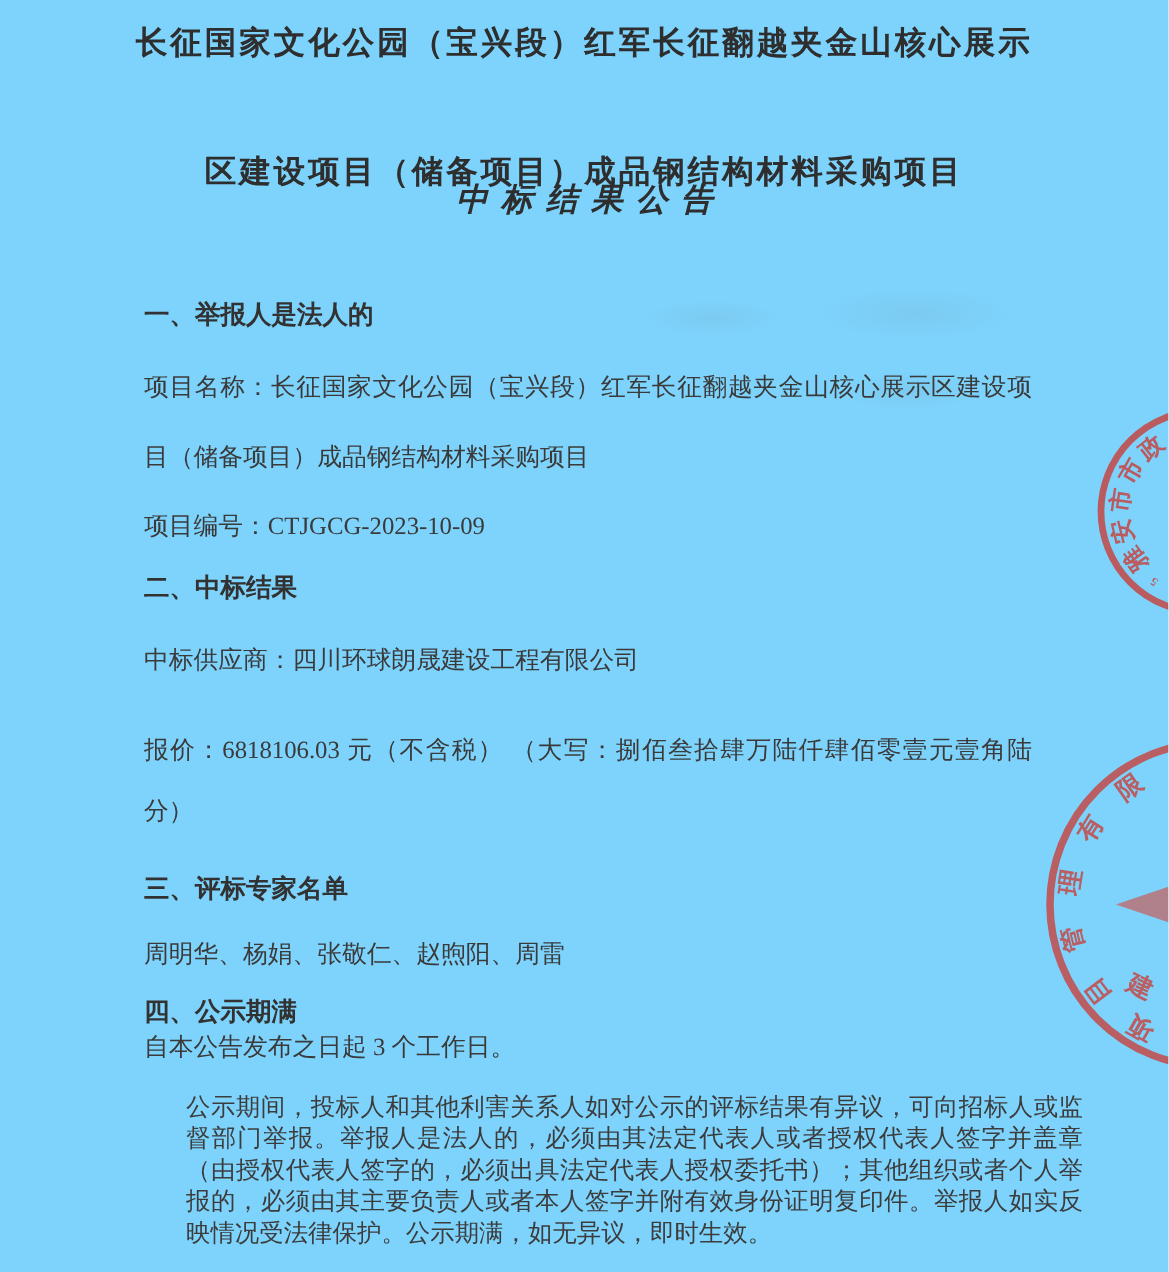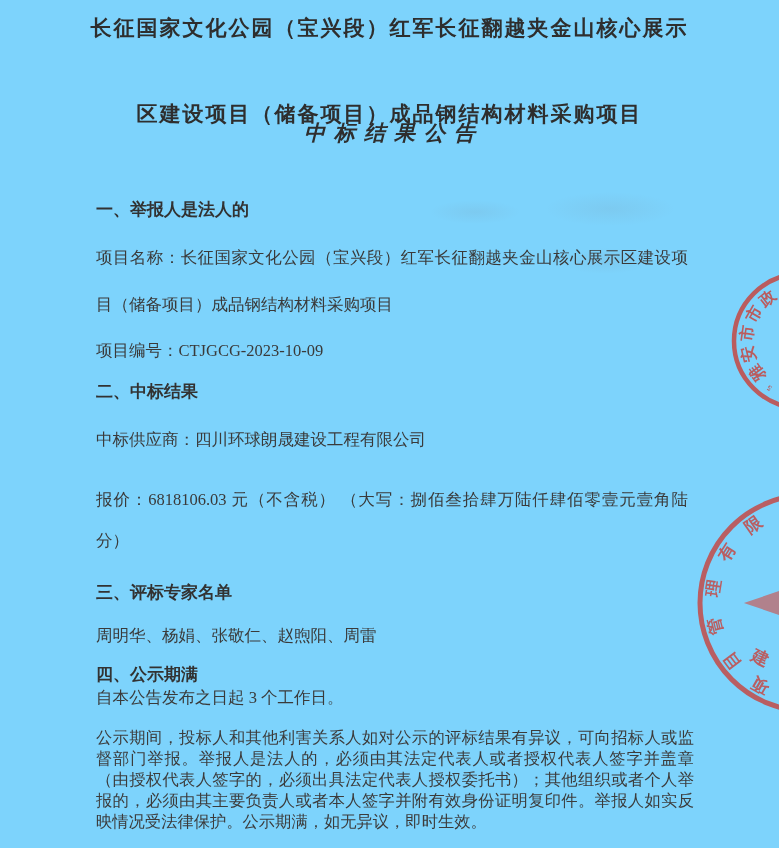--- a/index.html
+++ b/index.html
@@ -58,21 +58,21 @@
   <div class="t h" style="top:381px;">二、中标结果</div>
   <div class="t" style="top:429px;">中标供应商：四川环球朗晟建设工程有限公司</div>
   <div class="t just" style="top:489px;">报价：6818106.03 元（不含税） （大写：捌佰叁拾肆万陆仟肆佰零壹元壹角陆</div>
   <div class="t" style="top:530px;">分）</div>
 
   <div class="t h" style="top:582px;">三、评标专家名单</div>
   <div class="t" style="top:625px;">周明华、杨娟、张敬仁、赵煦阳、周雷</div>
 
   <div class="t h" style="top:664px;">四、公示期满</div>
   <div class="t" style="top:687px;">自本公告发布之日起 3 个工作日。</div>
-  <div class="para" style="top:728px;">公示期间，投标人和其他利害关系人如对公示的评标结果有异议，可向招标人或监督部门举报。举报人是法人的，必须由其法定代表人或者授权代表人签字并盖章（由授权代表人签字的，必须出具法定代表人授权委托书）；其他组织或者个人举报的，必须由其主要负责人或者本人签字并附有效身份证明复印件。举报人如实反映情况受法律保护。公示期满，如无异议，即时生效。</div>
+  <div class="para" style="top:728px;margin-left:28px;">公示期间，投标人和其他利害关系人如对公示的评标结果有异议，可向招标人或监督部门举报。举报人是法人的，必须由其法定代表人或者授权代表人签字并盖章（由授权代表人签字的，必须出具法定代表人授权委托书）；其他组织或者个人举报的，必须由其主要负责人或者本人签字并附有效身份证明复印件。举报人如实反映情况受法律保护。公示期满，如无异议，即时生效。</div>
 
   <svg class="seal" style="right:0;top:268px;" width="70" height="150" viewBox="0 0 70 150">
     <g opacity="0.82">
       <circle cx="92" cy="73" r="67" fill="none" stroke="#c8423c" stroke-width="4.5"></circle>
       <g fill="#c8423c" font-size="16" text-anchor="middle">
         <text transform="translate(92,73) rotate(-126) translate(0,-49)">雅</text>
         <text transform="translate(92,73) rotate(-104) translate(0,-49)">安</text>
         <text transform="translate(92,73) rotate(-82) translate(0,-49)">市</text>
         <text transform="translate(92,73) rotate(-60) translate(0,-49)">市</text>
         <text transform="translate(92,73) rotate(-38) translate(0,-49)">政</text>

